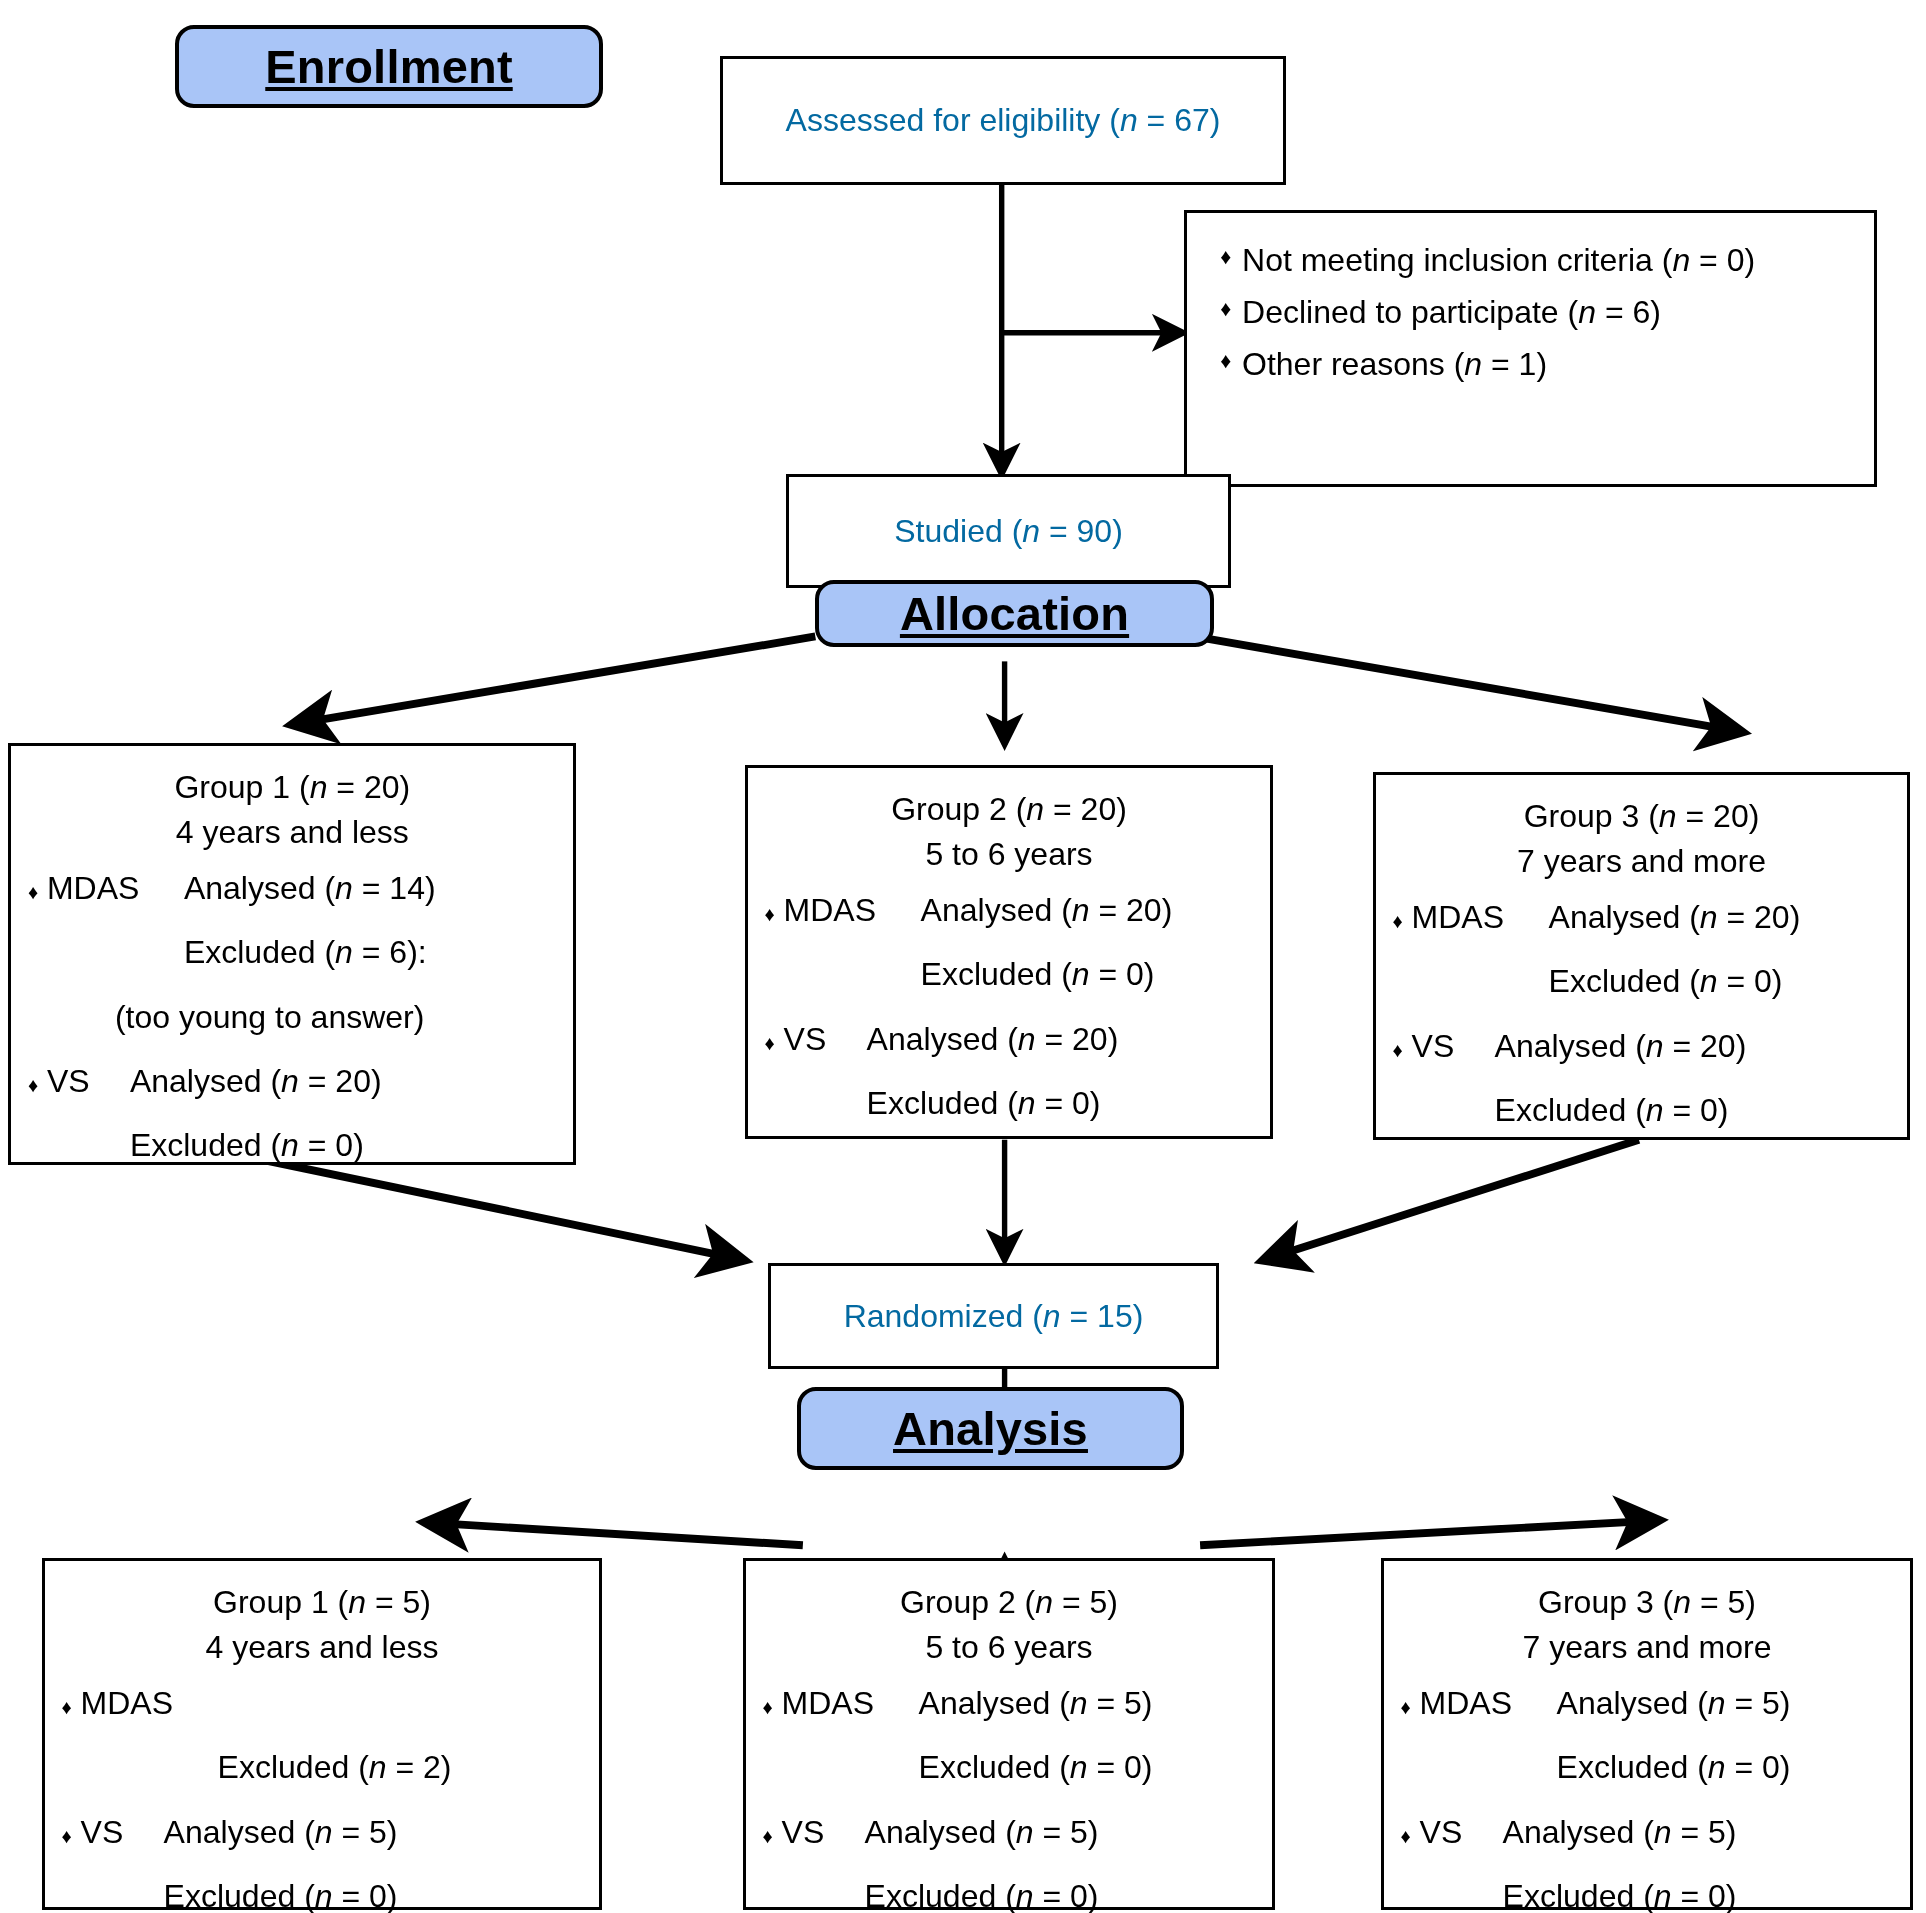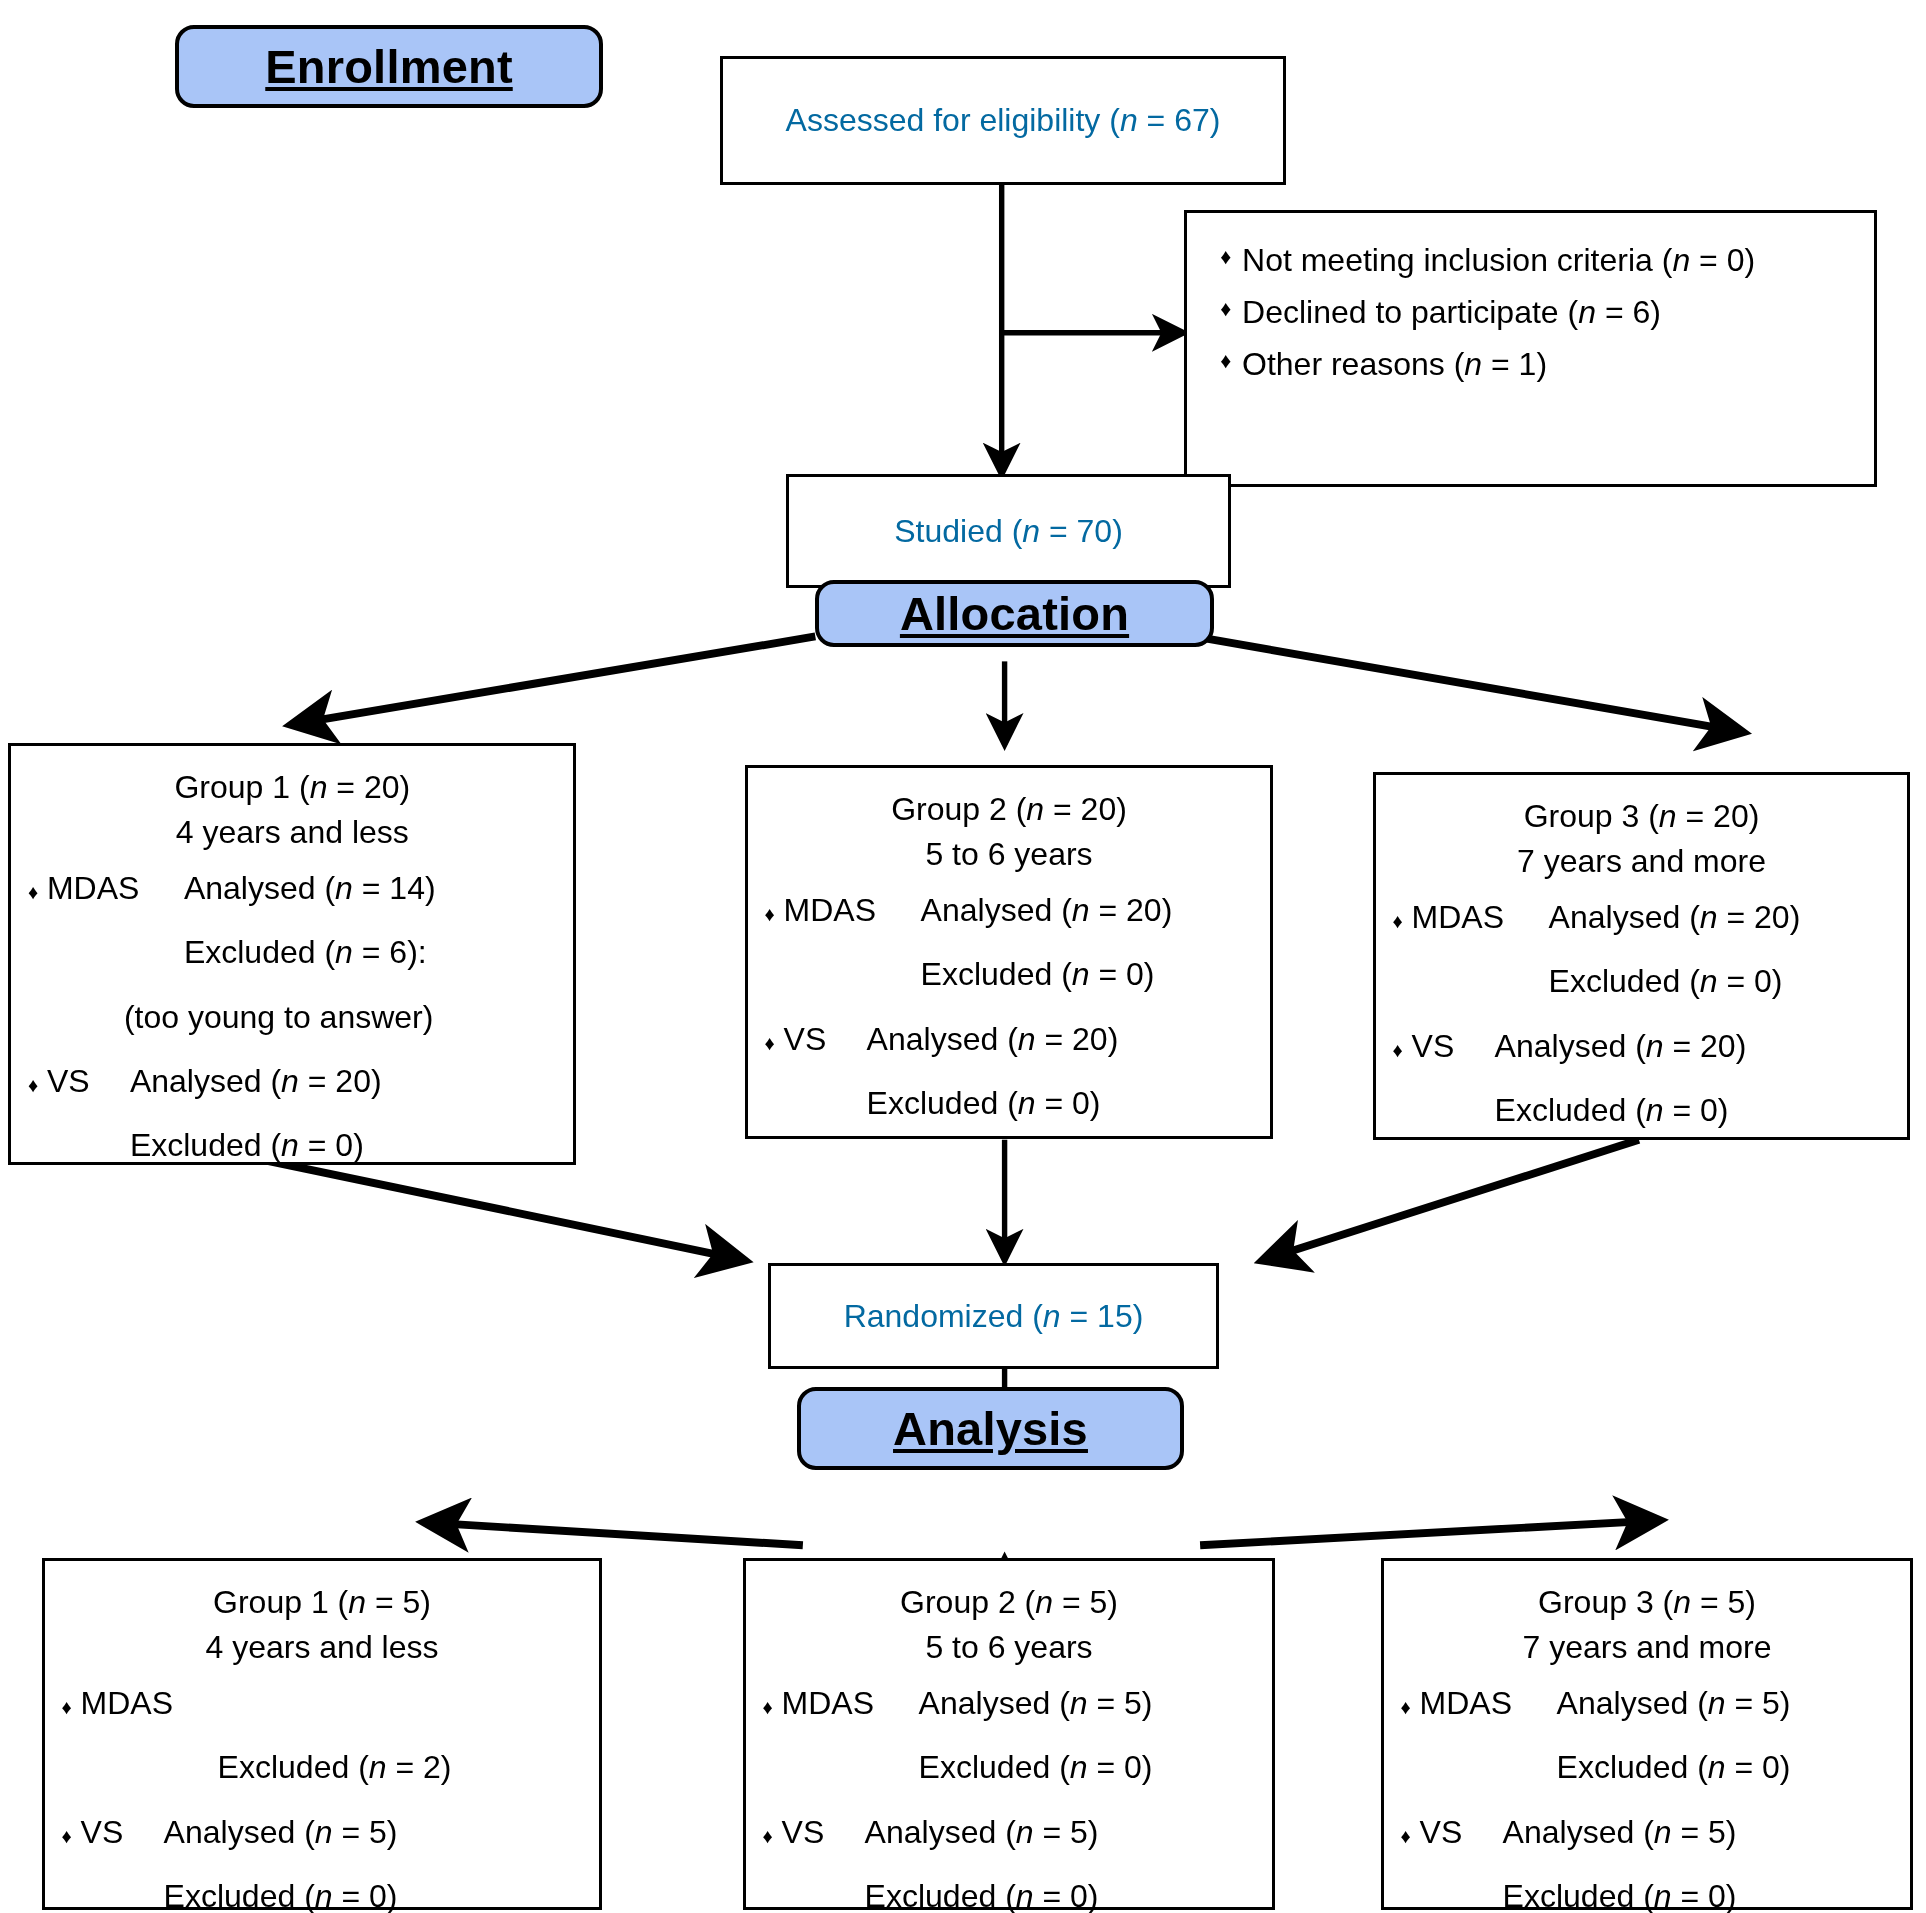--- a/index.html
+++ b/index.html
@@ -126,21 +126,20 @@
   }
   .subrow .spad {
     flex: 0 0 var(--padw, 144px);
   }
   .noterow {
     display: flex;
     font-size: 32px;
     line-height: 1.30;
     margin-bottom: 22.5px;
     white-space: nowrap;
-    gap: 9px;
   }
   .noterow .npad {
     flex: 0 0 var(--npadw, 75px);
   }
 </style>
 </head>
 <body>
 
 <div id="flow-root">
 
@@ -192,21 +191,21 @@
       </li>
       <li>
         <span class="dia">♦</span>
         <span><span>Other reasons (</span><i class="ital">n</i><span> = 1)</span></span>
       </li>
     </ul>
   </div>
 
   <div class="node node-center" style="left:786px; top:474px; width:445px; height:114px;">
     <span class="txt">
-      <span>Studied (</span><i class="ital">n</i><span> = 70)</span>
+      <span>Studied (</span><i class="ital">n</i><span> = 90)</span>
     </span>
   </div>
 
   <div class="banner" style="left:815px; top:580px; width:399px; height:67px;">
     <span class="banner-label">Allocation</span>
   </div>
 
   <div class="node node-pad" style="left:8.3px; top:743px; width:568px; height:422px; --tagw:150px;">
     <div class="grp-head">
       <span>Group 1 (</span><i class="ital">n</i><span> = 20)</span><br>

